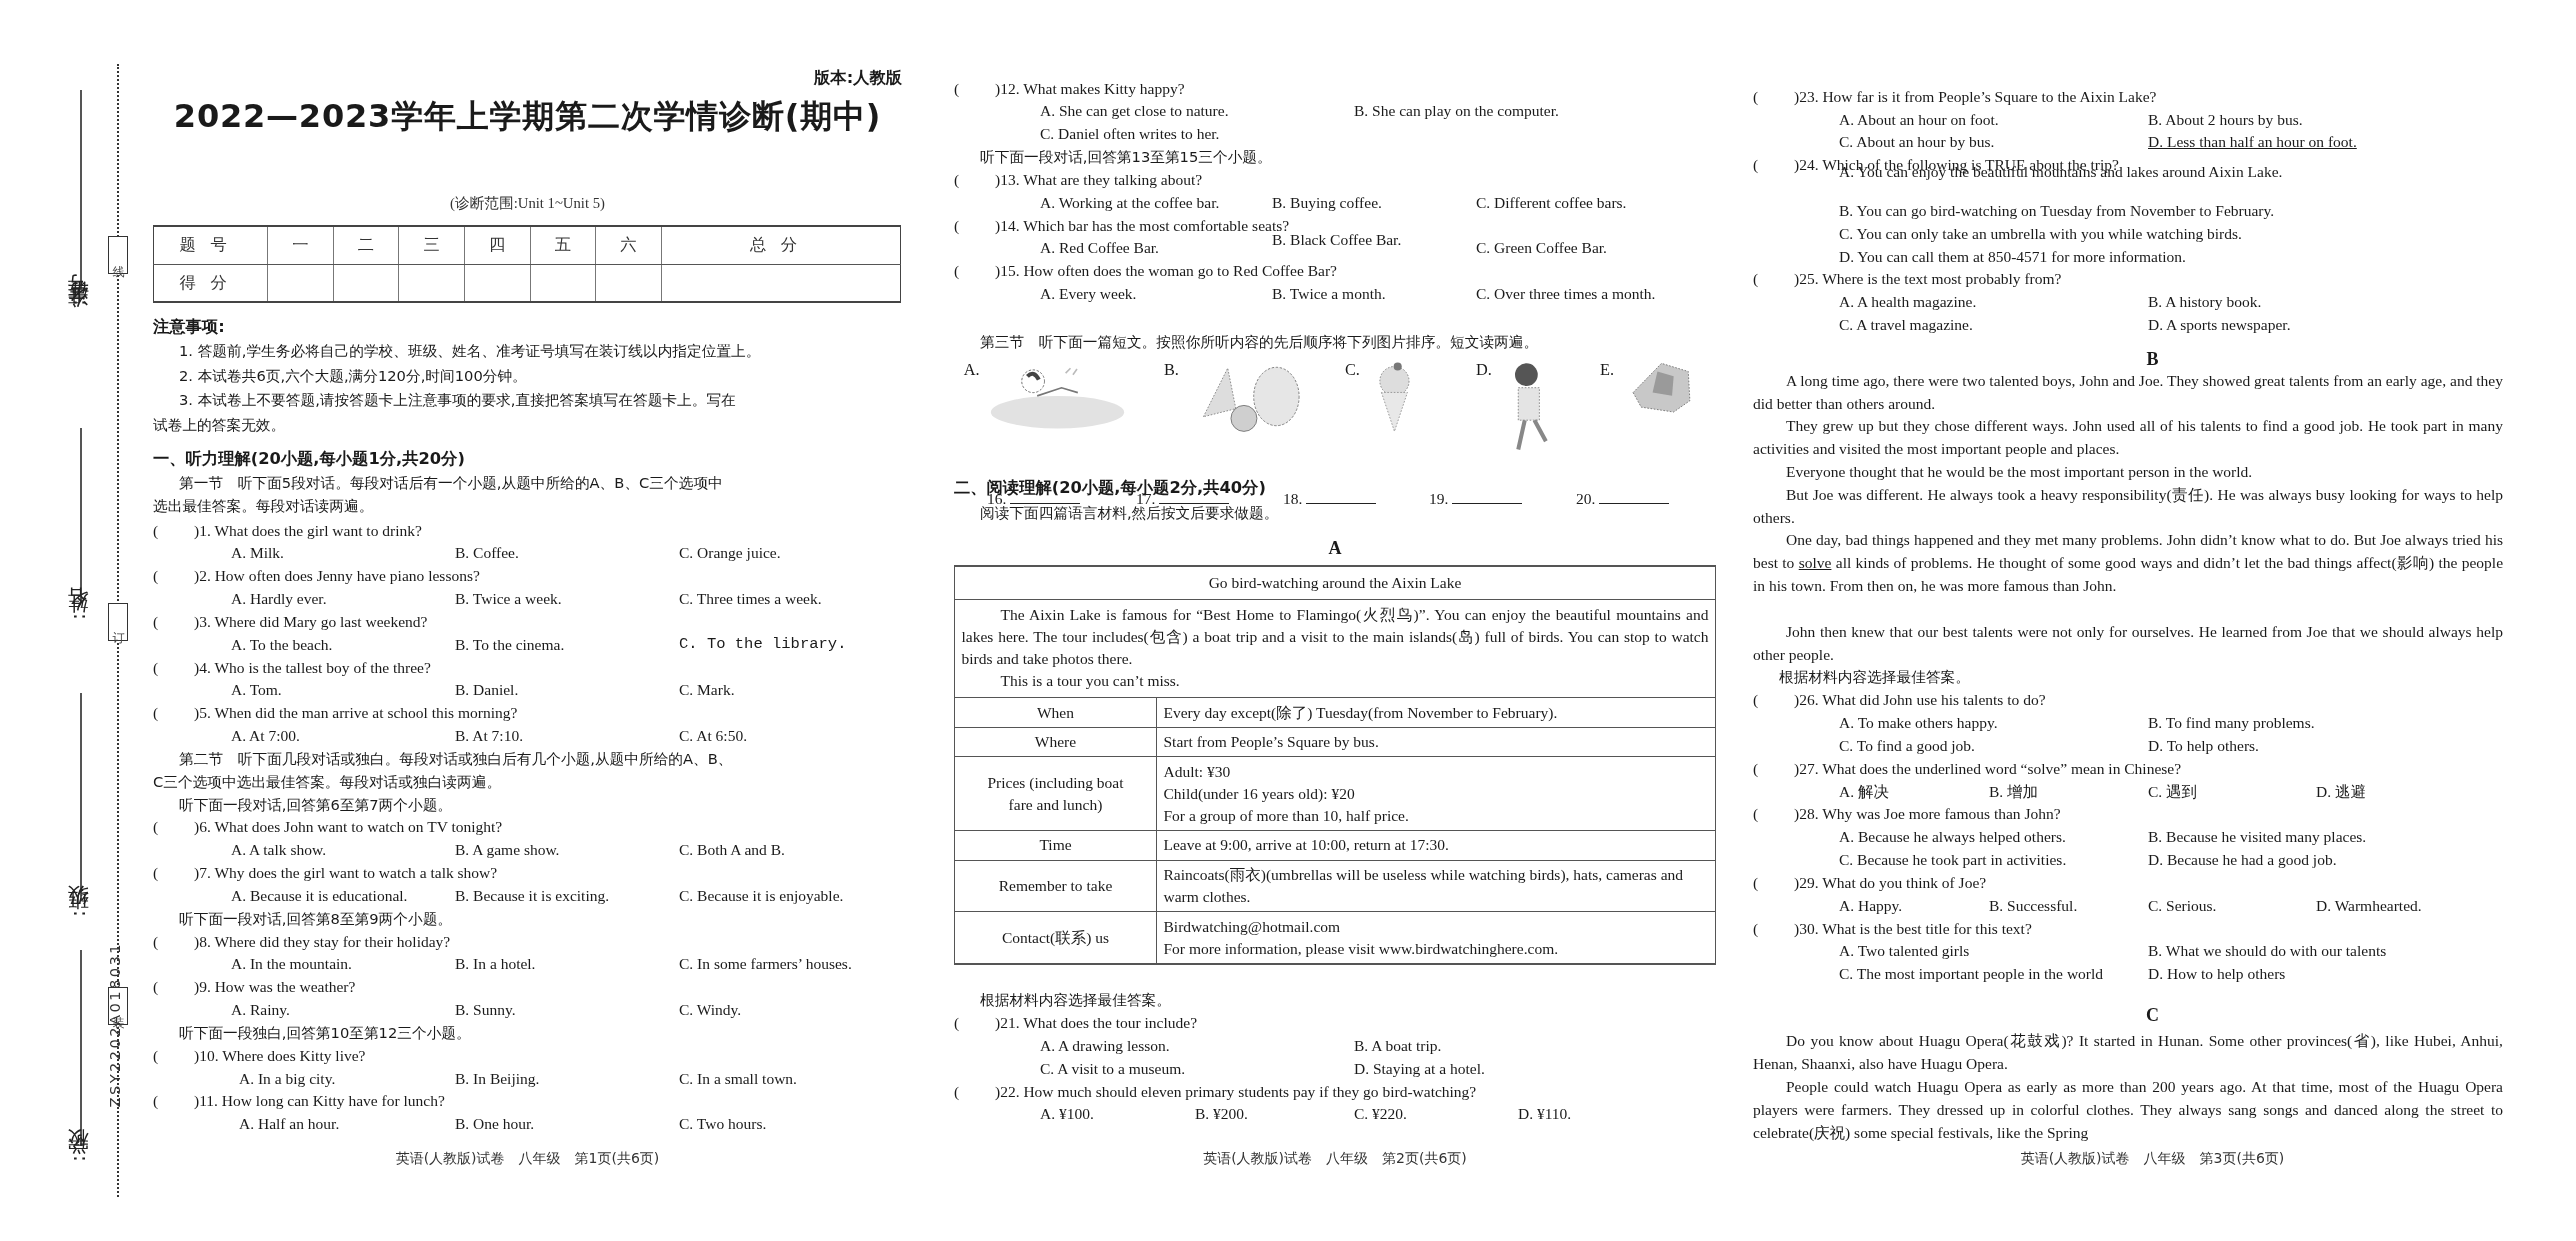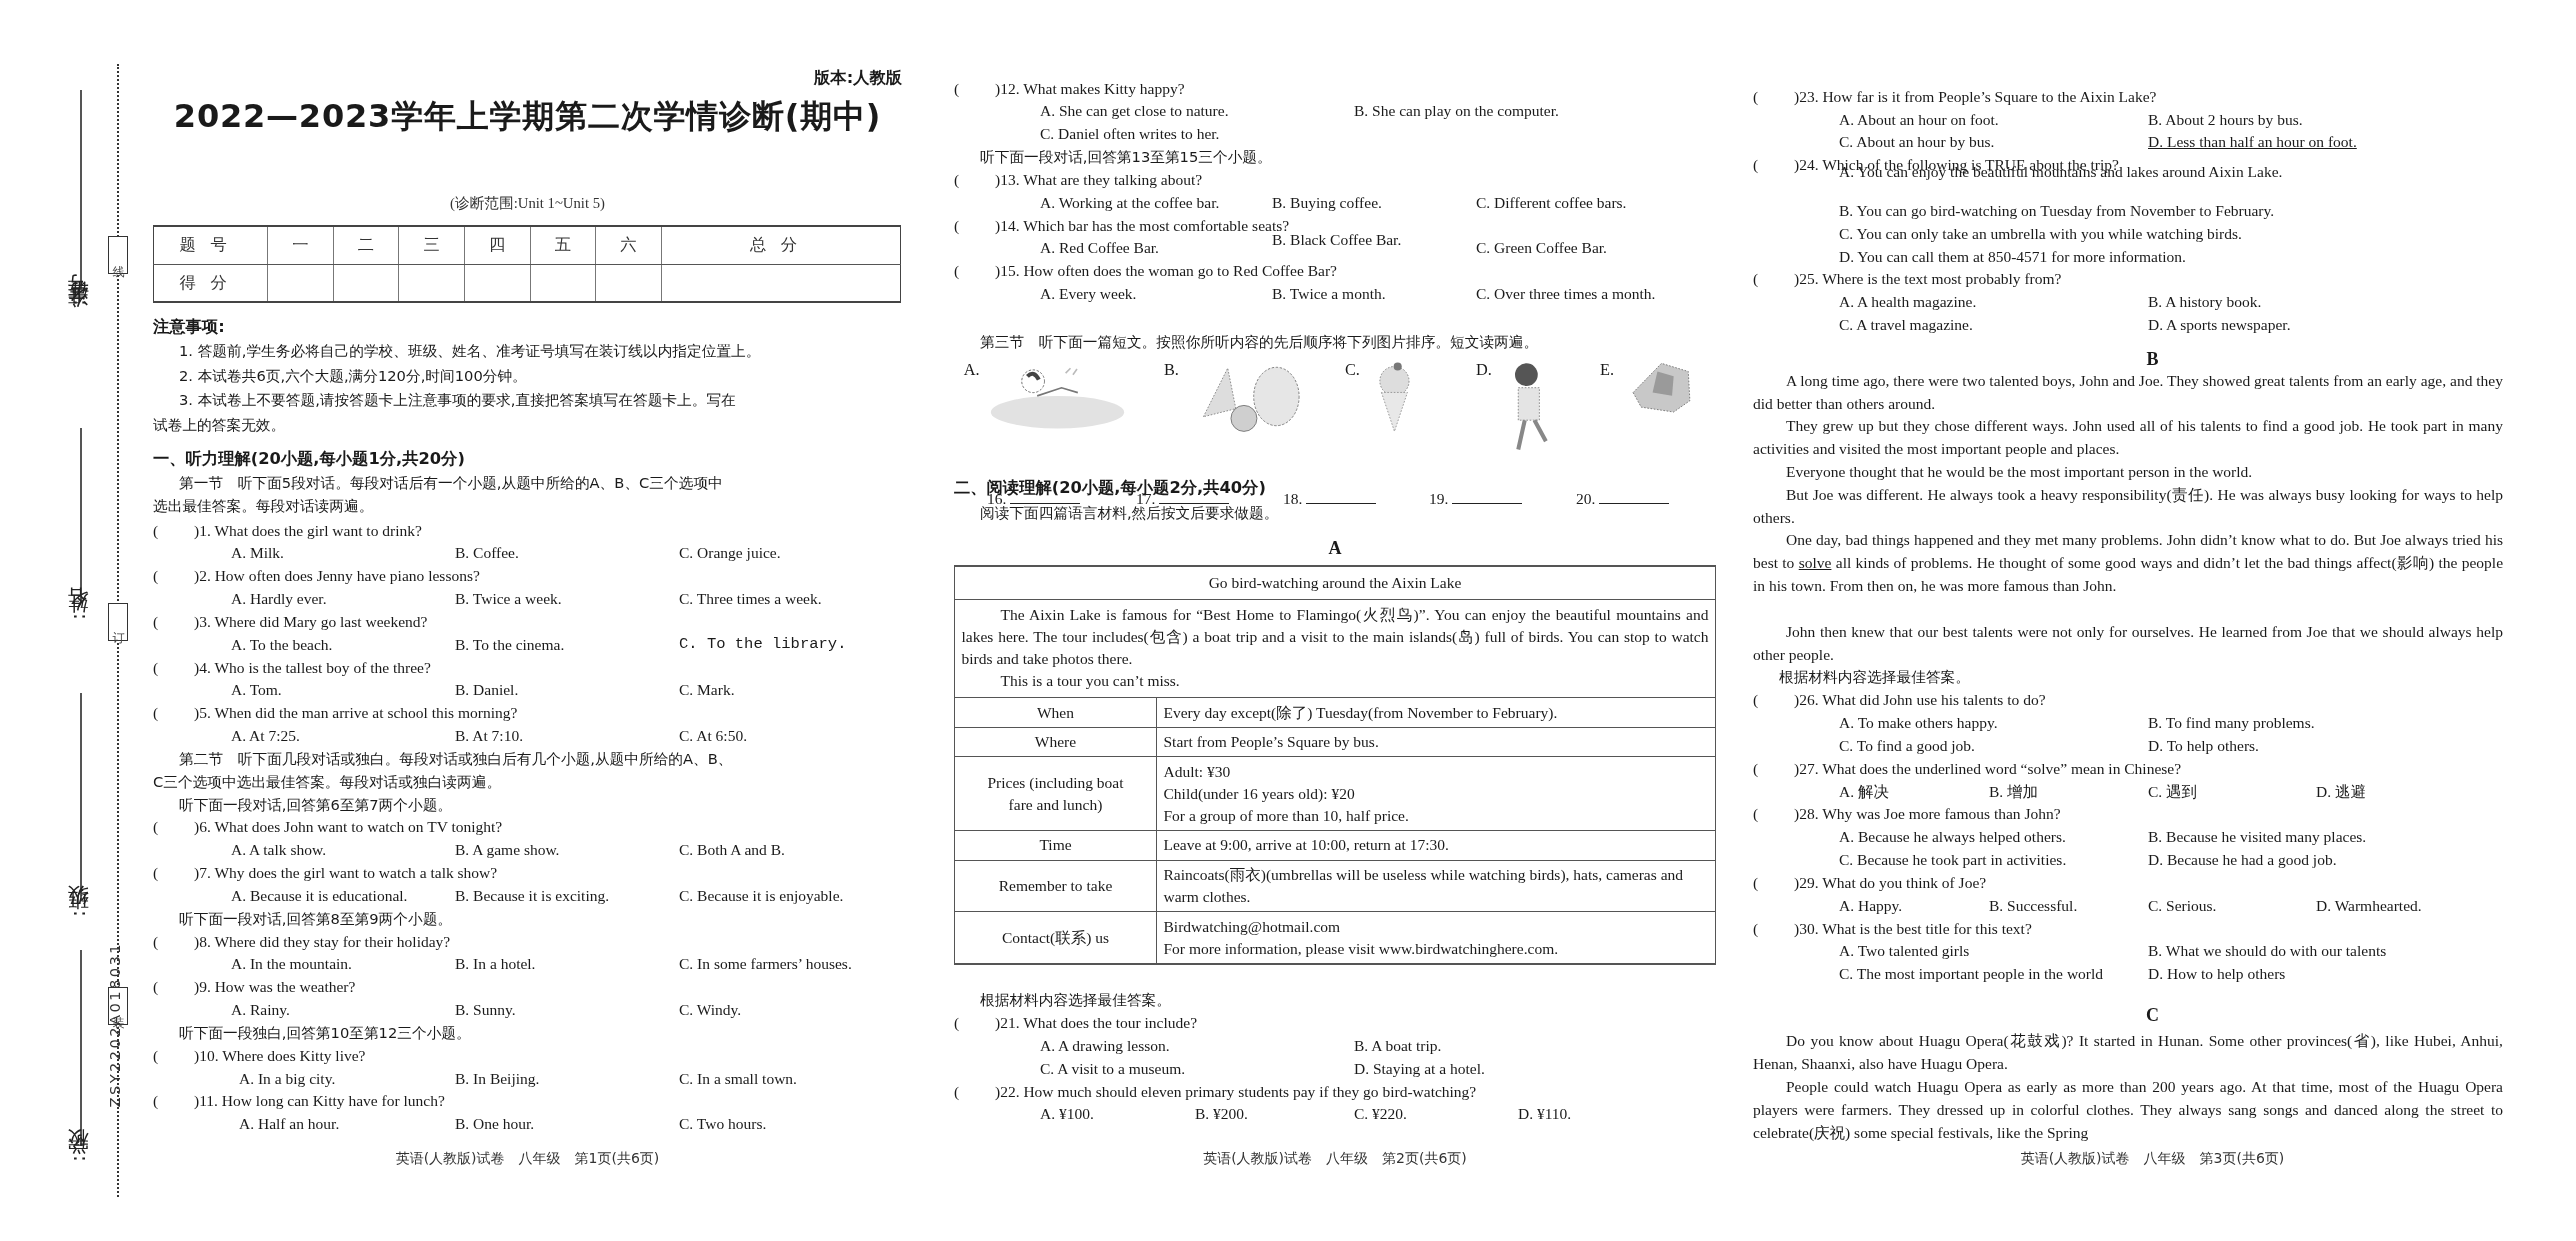--- a/index.html
+++ b/index.html
@@ -129,21 +129,21 @@
       <div class="line" style="top: 587px; left: 526px;">C. Three times a week.</div>
       <div class="line" style="top: 610px;"><span style="display: inline-block; width: 41px;">(</span><span>)3. Where did Mary go last weekend?</span></div>
       <div class="line" style="top: 633px; left: 78px;">A. To the beach.</div>
       <div class="line" style="top: 633px; left: 302px;">B. To the cinema.</div>
       <div class="line" style="top: 633px; left: 526px; font-family: Liberation Mono, monospace;">C. To the library.</div>
       <div class="line" style="top: 656px;"><span style="display: inline-block; width: 41px;">(</span><span>)4. Who is the tallest boy of the three?</span></div>
       <div class="line" style="top: 678px; left: 78px;">A. Tom.</div>
       <div class="line" style="top: 678px; left: 302px;">B. Daniel.</div>
       <div class="line" style="top: 678px; left: 526px;">C. Mark.</div>
       <div class="line" style="top: 701px;"><span style="display: inline-block; width: 41px;">(</span><span>)5. When did the man arrive at school this morning?</span></div>
-      <div class="line" style="top: 724px; left: 78px;">A. At 7:25.</div>
+      <div class="line" style="top: 724px; left: 78px;">A. At 7:00.</div>
       <div class="line" style="top: 724px; left: 302px;">B. At 7:10.</div>
       <div class="line" style="top: 724px; left: 526px;">C. At 6:50.</div>
       <div class="line cn indent" style="top: 747px;">第二节　听下面几段对话或独白。每段对话或独白后有几个小题,从题中所给的A、B、</div>
       <div class="line cn" style="top: 770px;">C三个选项中选出最佳答案。每段对话或独白读两遍。</div>
       <div class="line cn indent" style="top: 793px;">听下面一段对话,回答第6至第7两个小题。</div>
       <div class="line" style="top: 815px;"><span style="display: inline-block; width: 41px;">(</span><span>)6. What does John want to watch on TV tonight?</span></div>
       <div class="line" style="top: 838px; left: 78px;">A. A talk show.</div>
       <div class="line" style="top: 838px; left: 302px;">B. A game show.</div>
       <div class="line" style="top: 838px; left: 526px;">C. Both A and B.</div>
       <div class="line" style="top: 861px;"><span style="display: inline-block; width: 41px;">(</span><span>)7. Why does the girl want to watch a talk show?</span></div>

